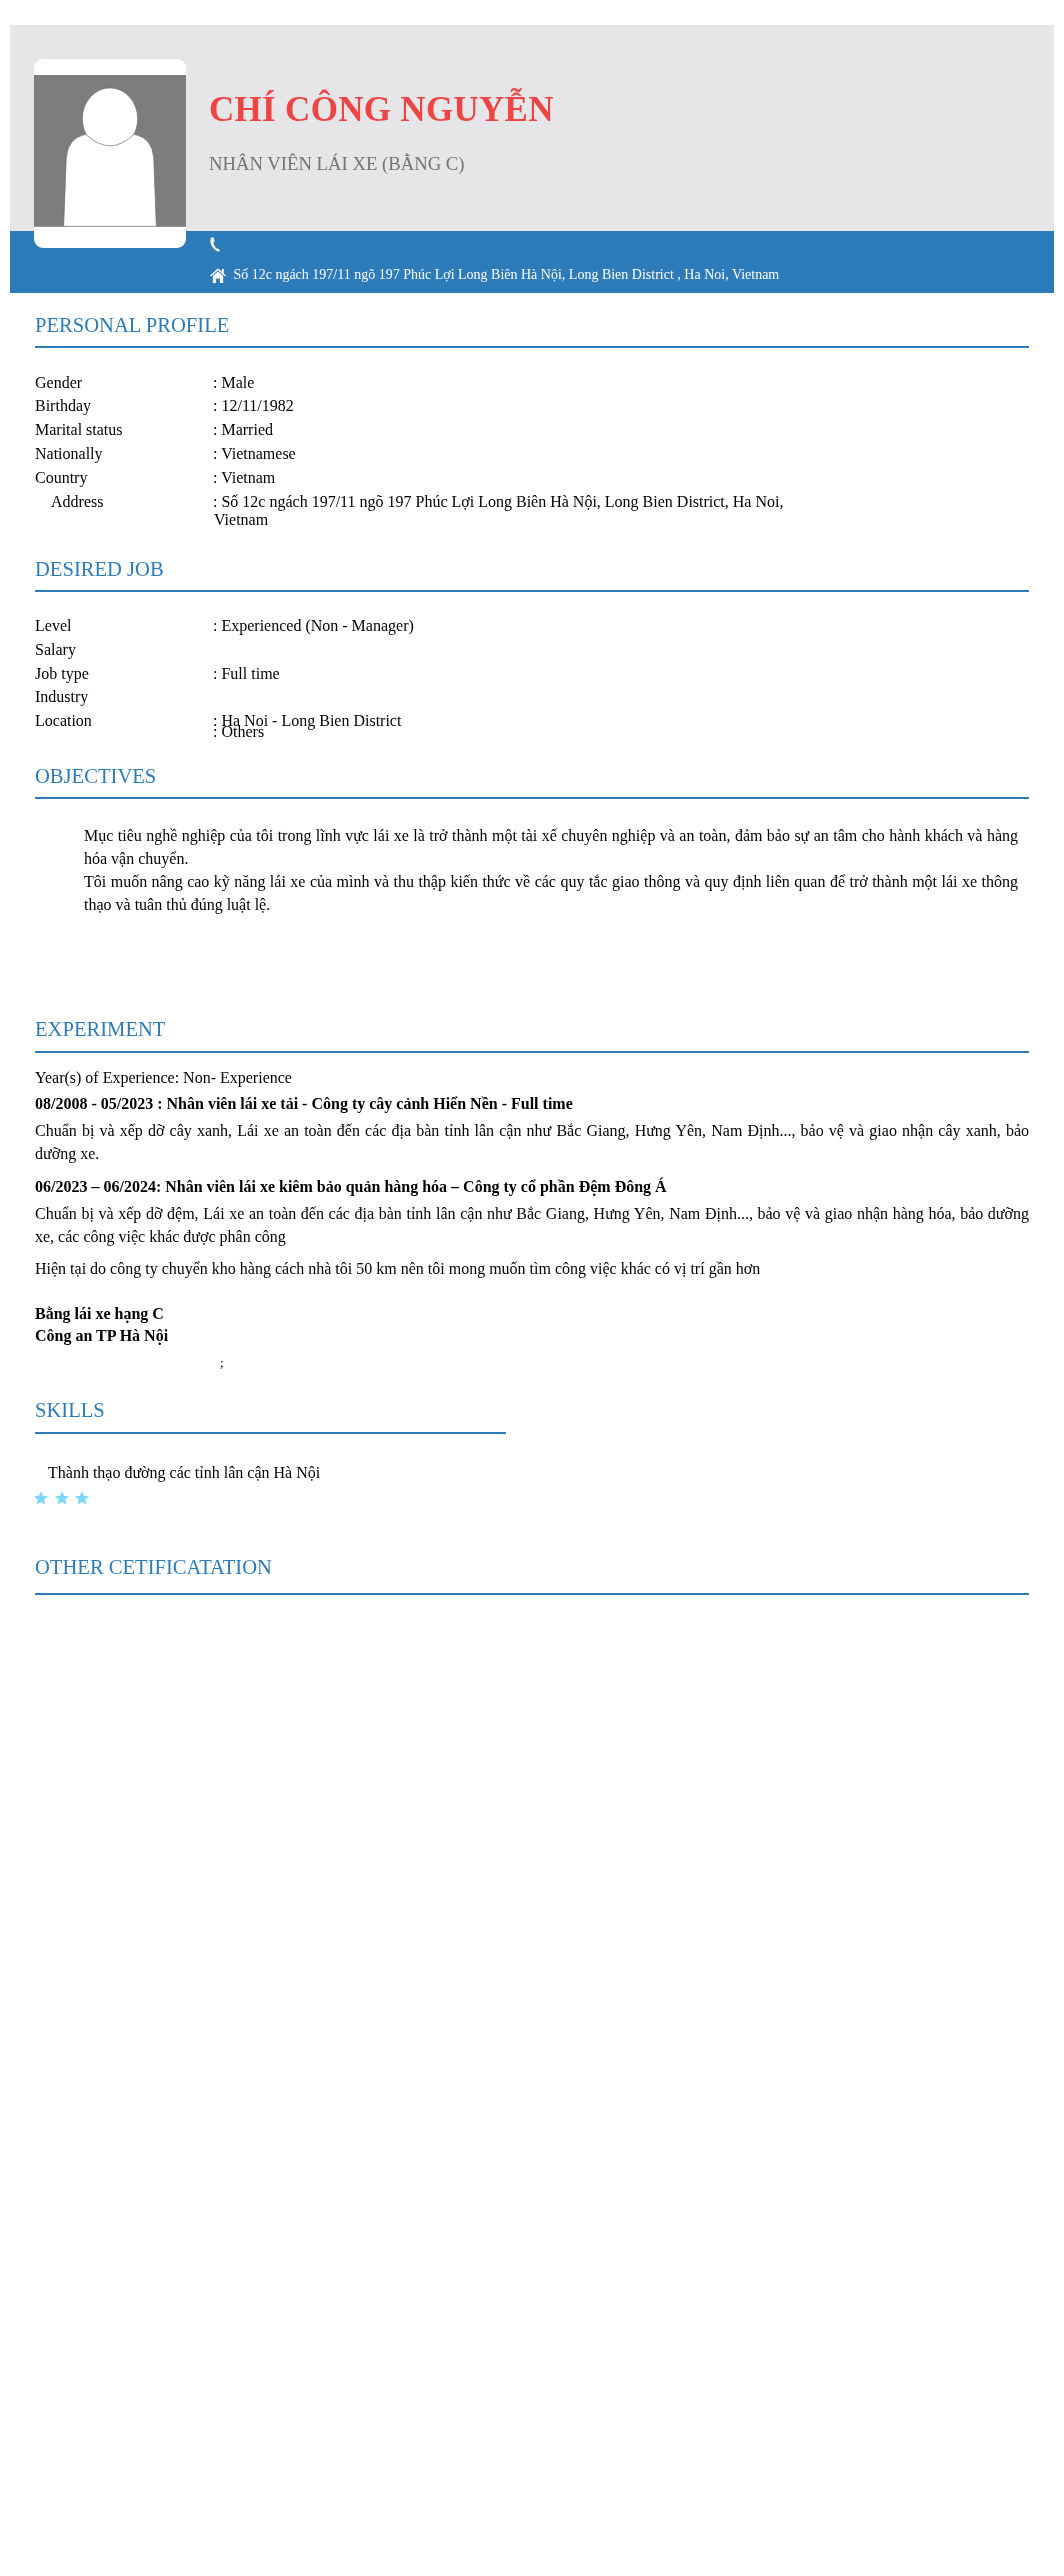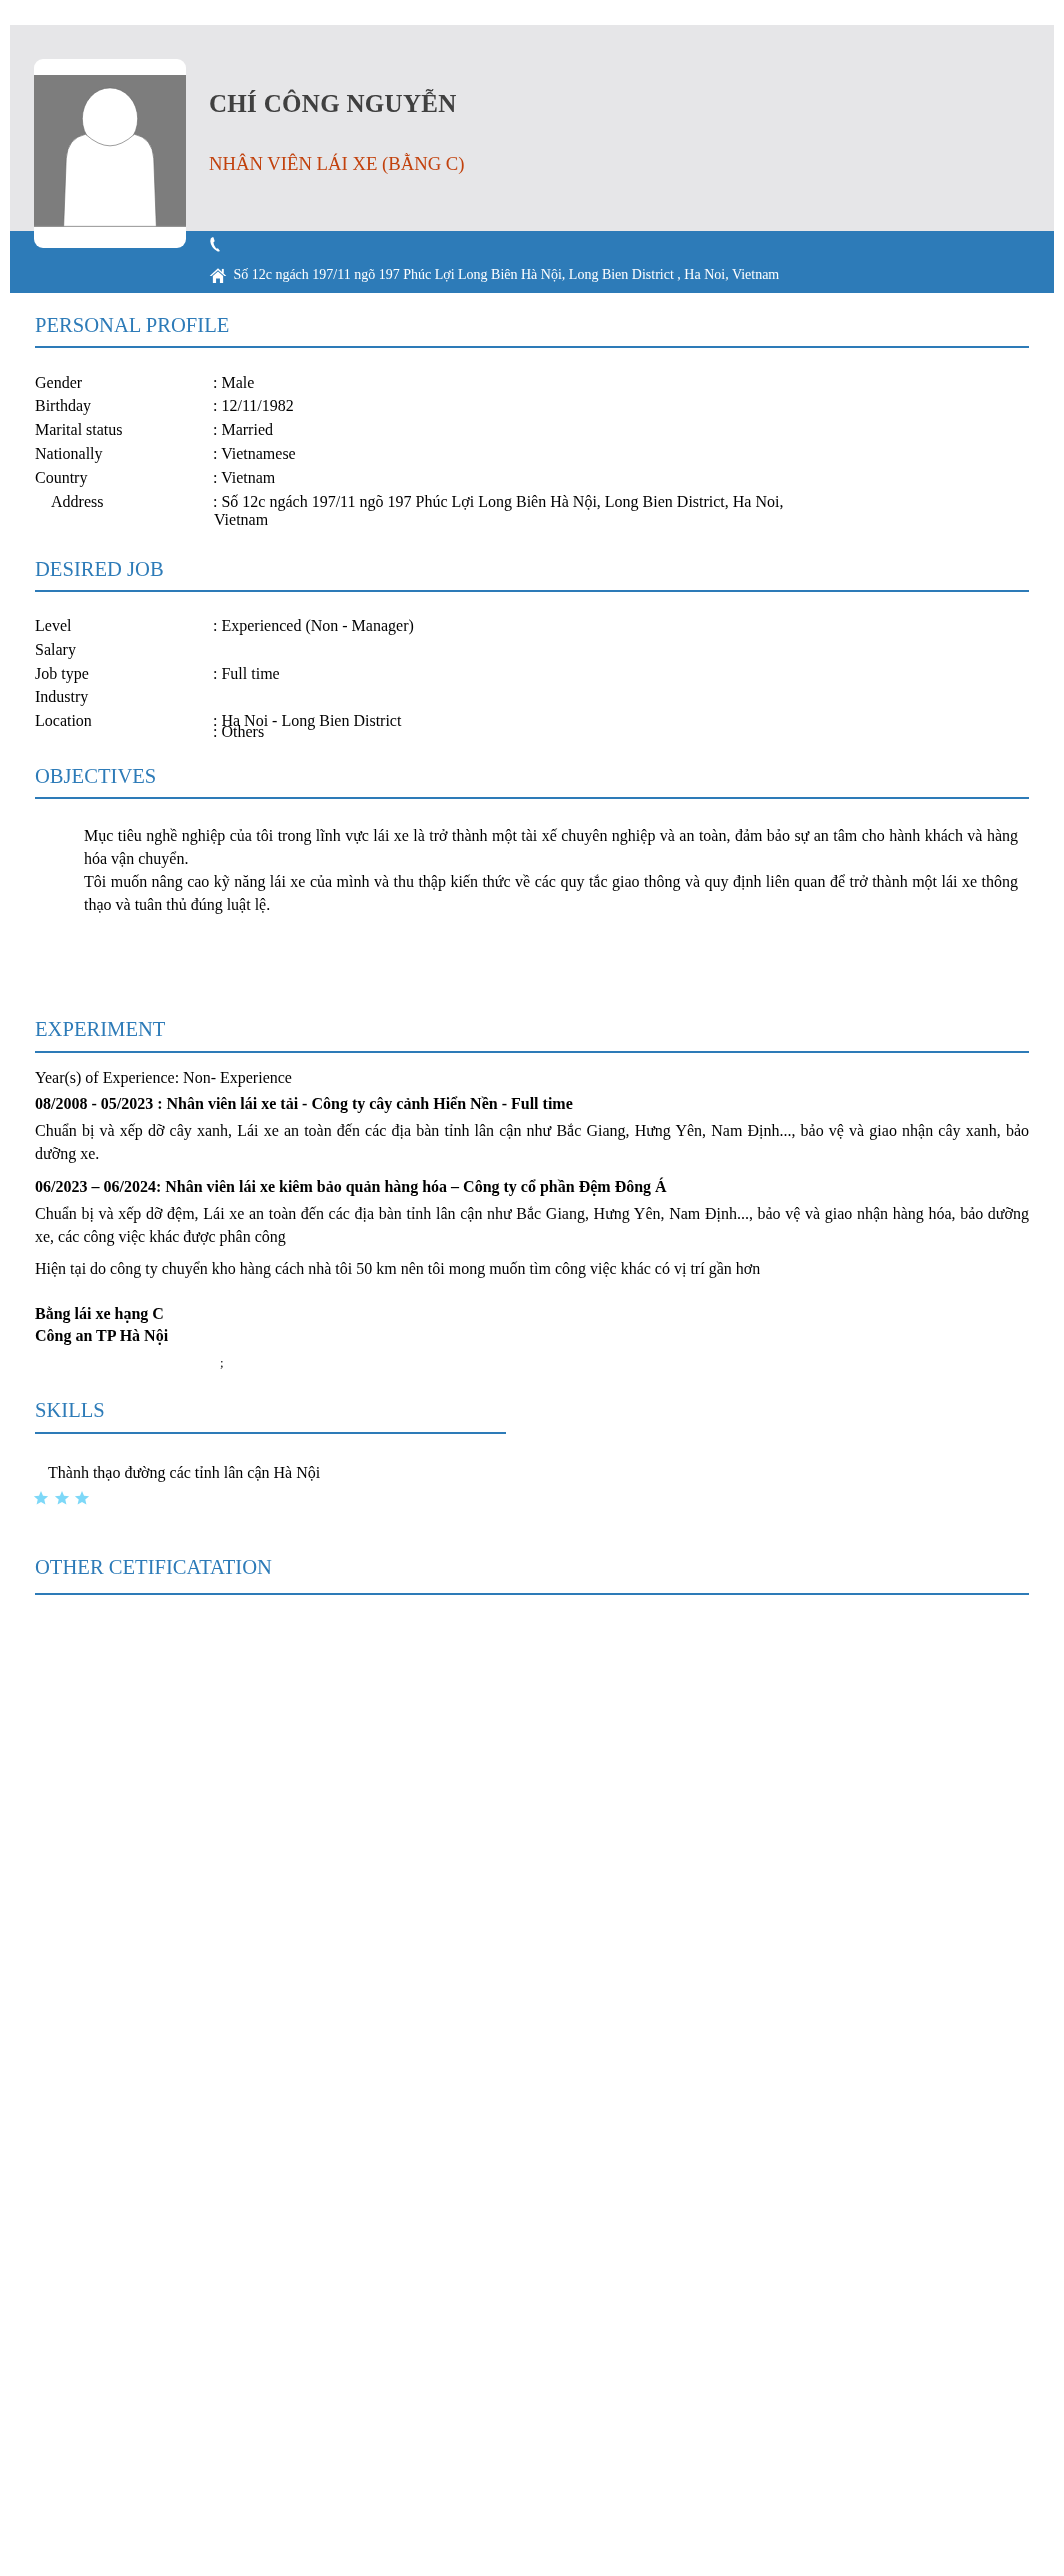--- a/index.html
+++ b/index.html
@@ -20,26 +20,26 @@
       background: #ffffff; border-radius: 9px; overflow: hidden; z-index: 2;
     }
     .photo-card .photo-area {
       position: absolute; left: 0; top: 16px; width: 152px; height: 152px;
       background: #7d7d7d; overflow: hidden;
     }
     .photo-card svg { position: absolute; left: 0; top: 0; }
 
     .name {
       position: absolute; left: 209px; top: 90px;
-      font-size: 25px; font-weight: bold; color: #404040; letter-spacing: 0.3px;
+      font-size: 35px; font-weight: bold; color: #ef4444; letter-spacing: 0.3px;
       white-space: nowrap;
     }
     .job-title {
       position: absolute; left: 209px; top: 153px;
-      font-size: 18.7px; color: #c2410c; white-space: nowrap;
+      font-size: 18.7px; color: #737373; white-space: nowrap;
     }
     .contact-row {
       position: absolute; left: 209px; display: flex; align-items: center; gap: 7.7px;
       color: #ffffff; font-size: 14px; white-space: nowrap;
     }
     .contact-row.phone { top: 236px; }
     .contact-row.address { top: 267px; }
     .contact-row .icon { width: 16.7px; height: 16.7px; display: inline-block; }
 
     

